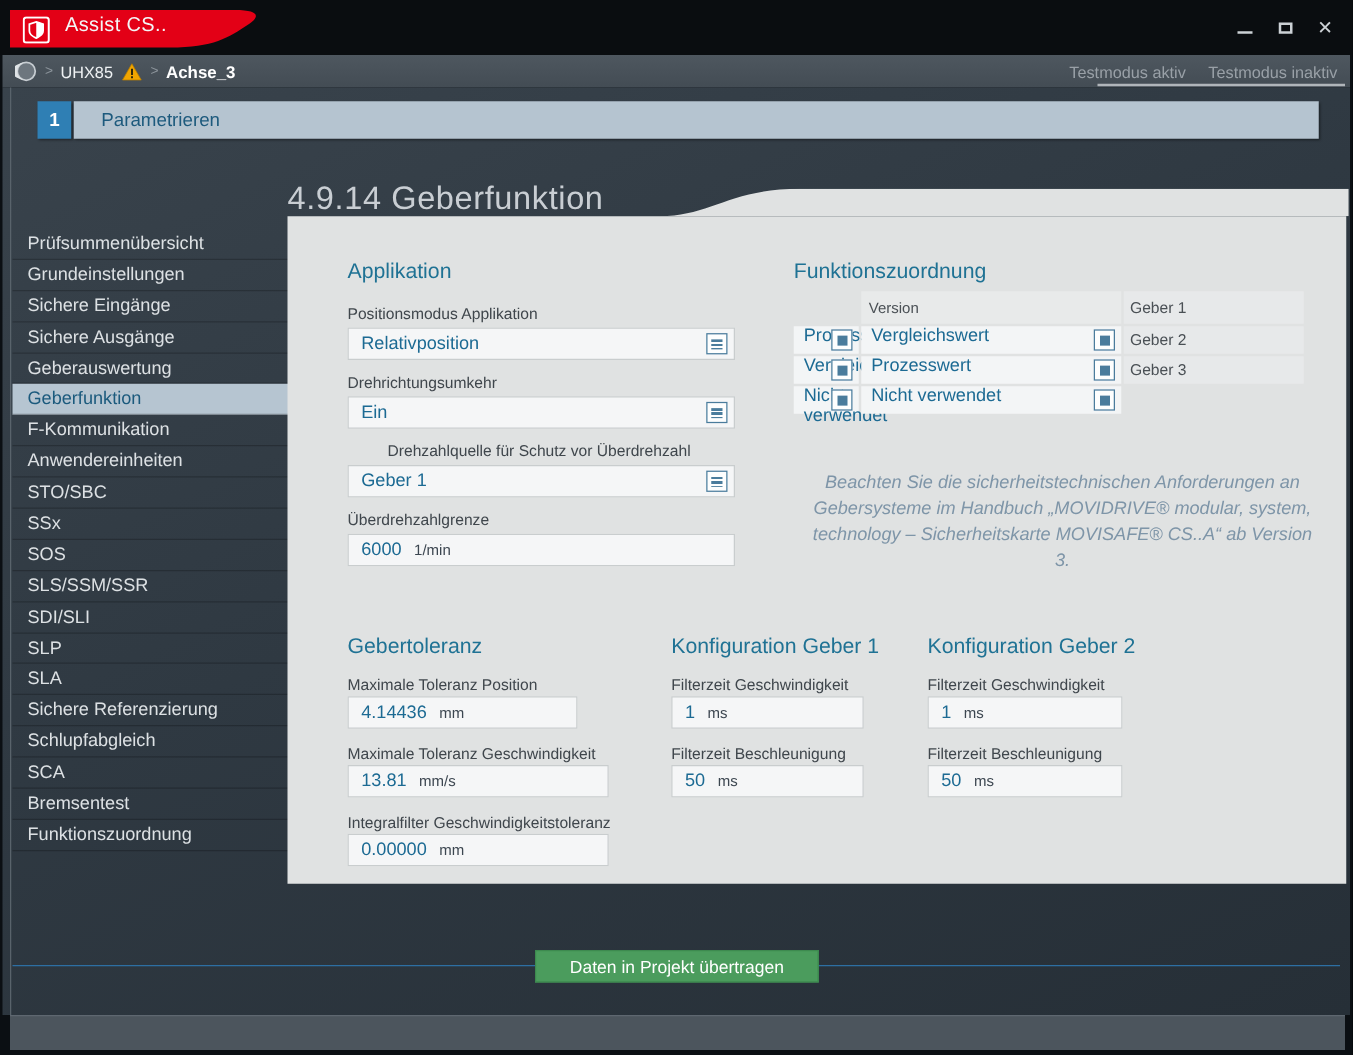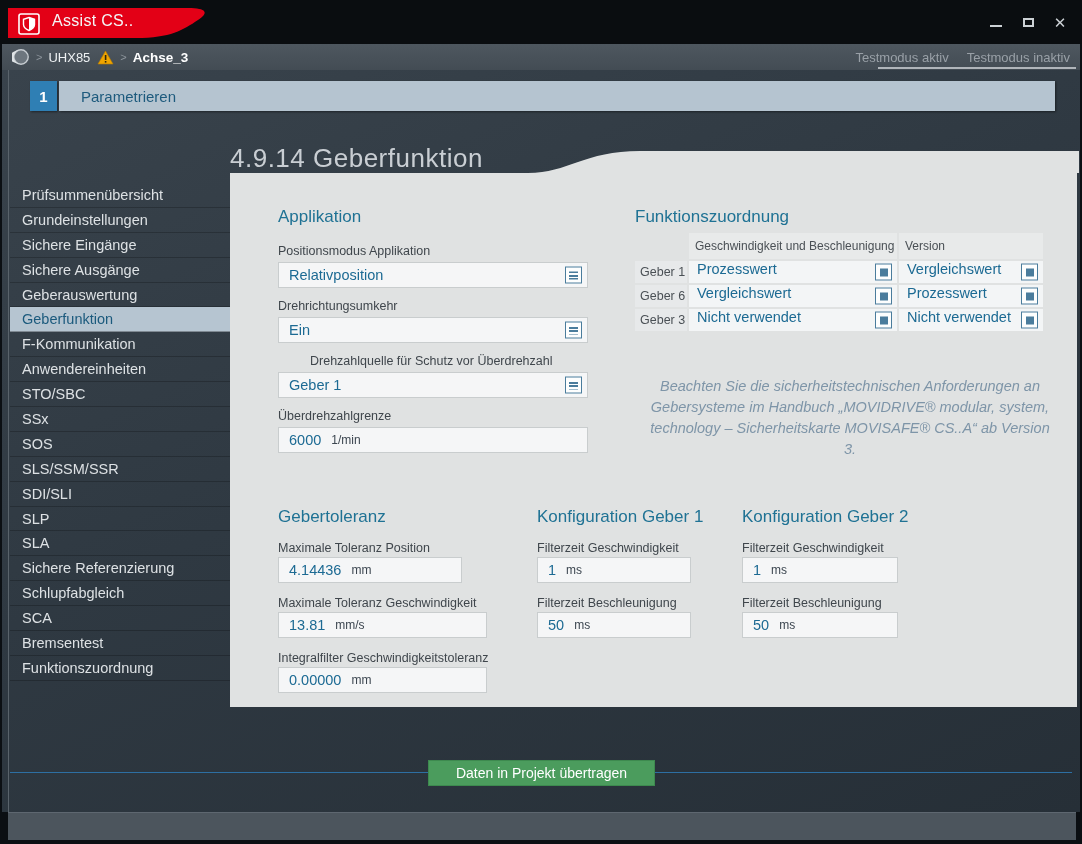--- a/index.html
+++ b/index.html
@@ -204,38 +204,37 @@
 
       <div class="fld-label" style="left:48px; top:258px;">Überdrehzahlgrenze</div>
       <div class="inp" style="left:48px; top:276px; width:310px;">
         <span class="val">6000</span>
         <span class="unit">1/min</span>
       </div>
 
       <div class="sec-title" style="left:405px; top:56px;">Funktionszuordnung</div>
       <div class="fz-table">
         <div class="fz-h empty"></div>
-        <div class="fz-h">Geschwindigkeit und Beschleunigung</div>
         <div class="fz-h">Version</div>
 
         <div class="fz-rowlabel">Geber 1</div>
         <div class="fz-cell">
           <span class="val">Prozesswert</span>
           <span class="dd">
               <span class="fillsq"></span>
             </span>
         </div>
         <div class="fz-cell">
           <span class="val">Vergleichswert</span>
           <span class="dd">
               <span class="fillsq"></span>
             </span>
         </div>
 
-        <div class="fz-rowlabel">Geber 6</div>
+        <div class="fz-rowlabel">Geber 2</div>
         <div class="fz-cell">
           <span class="val">Vergleichswert</span>
           <span class="dd">
               <span class="fillsq"></span>
             </span>
         </div>
         <div class="fz-cell">
           <span class="val">Prozesswert</span>
           <span class="dd">
               <span class="fillsq"></span>

